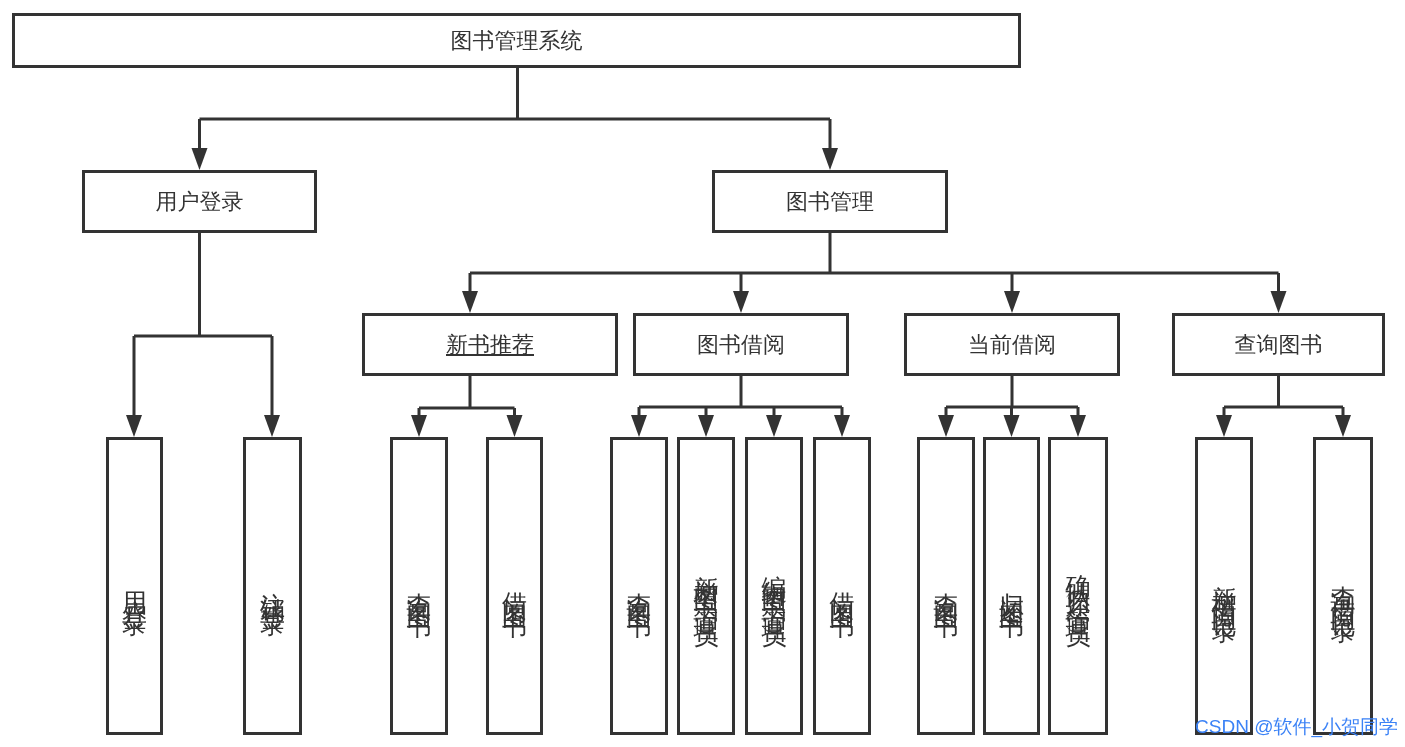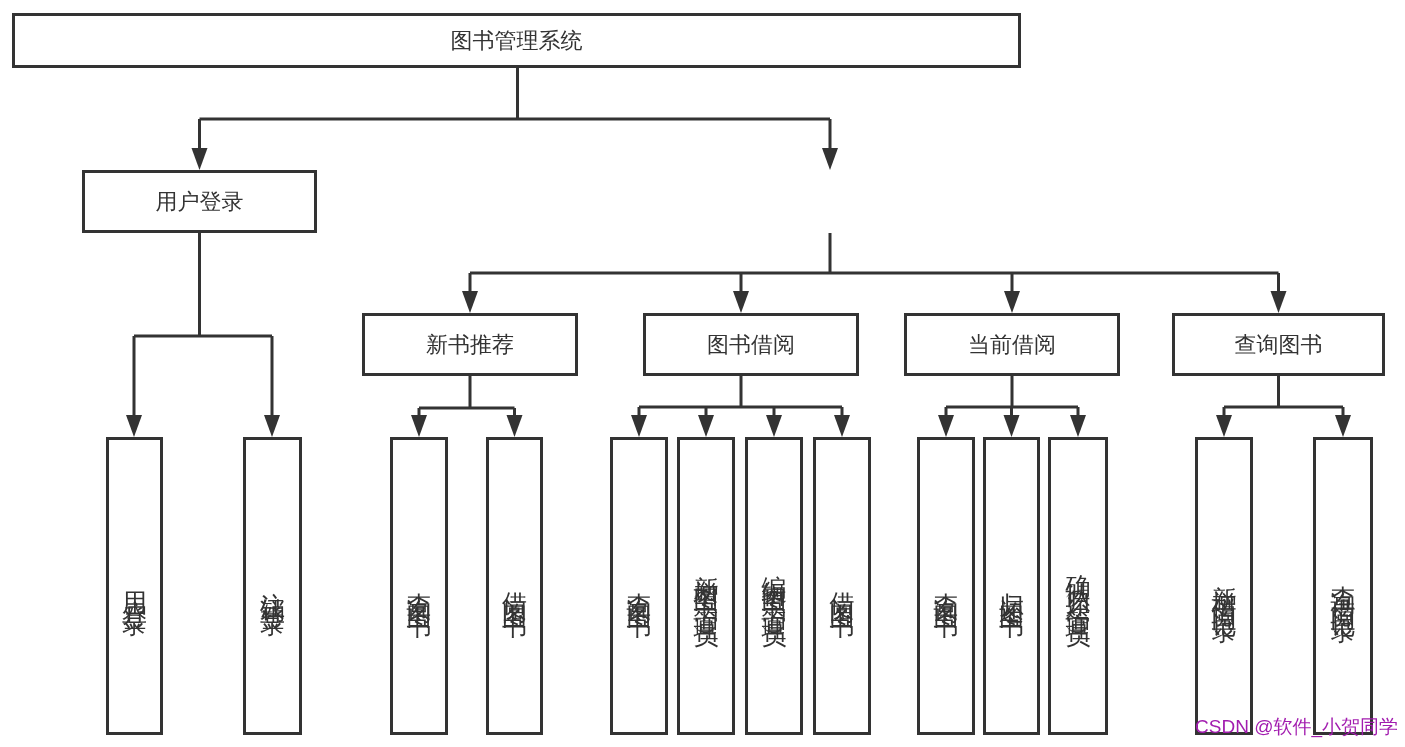--- a/index.html
+++ b/index.html
@@ -46,21 +46,21 @@
     text-orientation: mixed;
     letter-spacing: 7px;
     line-height: 1;
     max-height: 288px;
   }
   #watermark {
     position: absolute;
     right: 7px;
     bottom: 7px;
     font-size: 19px;
-    color: #a21caf;
+    color: #3b82f6;
     white-space: nowrap;
   }
 </style>
 </head>
 <body>
 
 <div id="canvas">
 
   <svg id="connectors" viewBox="0 0 1405 747" xmlns="http://www.w3.org/2000/svg">
     <g stroke="#333333" stroke-width="3" fill="none">
@@ -91,23 +91,24 @@
       <polygon points="1011.5,437 1003.5,415 1019.5,415"></polygon>
       <polygon points="1078,437 1070,415 1086,415"></polygon>
       <polygon points="1224,437 1216,415 1232,415"></polygon>
       <polygon points="1343,437 1335,415 1351,415"></polygon>
     </g>
   </svg>
 
   <div class="node node-h" style="left:12px; top:13px; width:1009px; height:55px;">图书管理系统</div>
 
   <div class="node node-h" style="left:82px; top:170px; width:235px; height:63px;">用户登录</div>
+  <div class="node node-h" style="left:712px; top:170px; width:236px; height:63px;">图书管理</div>
 
-  <div class="node node-h" style="left:362px; top:313px; width:216px; height:63px;">新书推荐</div>
-  <div class="node node-h" style="left:633px; top:313px; width:216px; height:63px;margin-left:10px;">图书借阅</div>
+  <div class="node node-h" style="left:362px; top:313px; width:256px; height:63px;text-decoration:underline;">新书推荐</div>
+  <div class="node node-h" style="left:633px; top:313px; width:216px; height:63px;">图书借阅</div>
   <div class="node node-h" style="left:904px; top:313px; width:216px; height:63px;">当前借阅</div>
   <div class="node node-h" style="left:1172px; top:313px; width:213px; height:63px;">查询图书</div>
 
   <div class="node node-v" style="left:106px; width:57px;">
     <span class="vtext">用户登录</span>
   </div>
   <div class="node node-v" style="left:243px; width:59px;">
     <span class="vtext">注销登录</span>
   </div>
 

